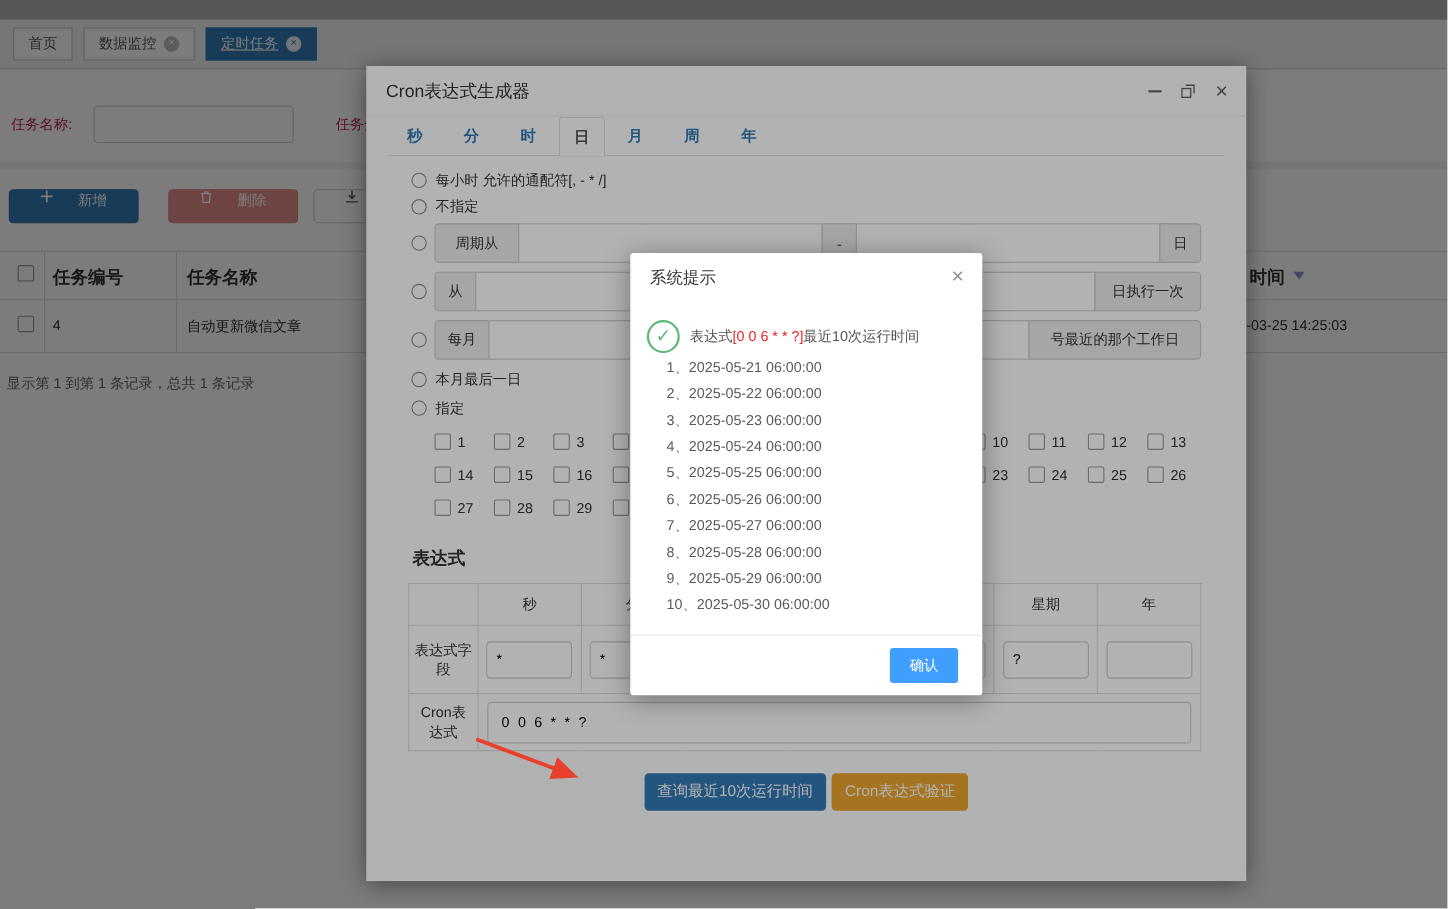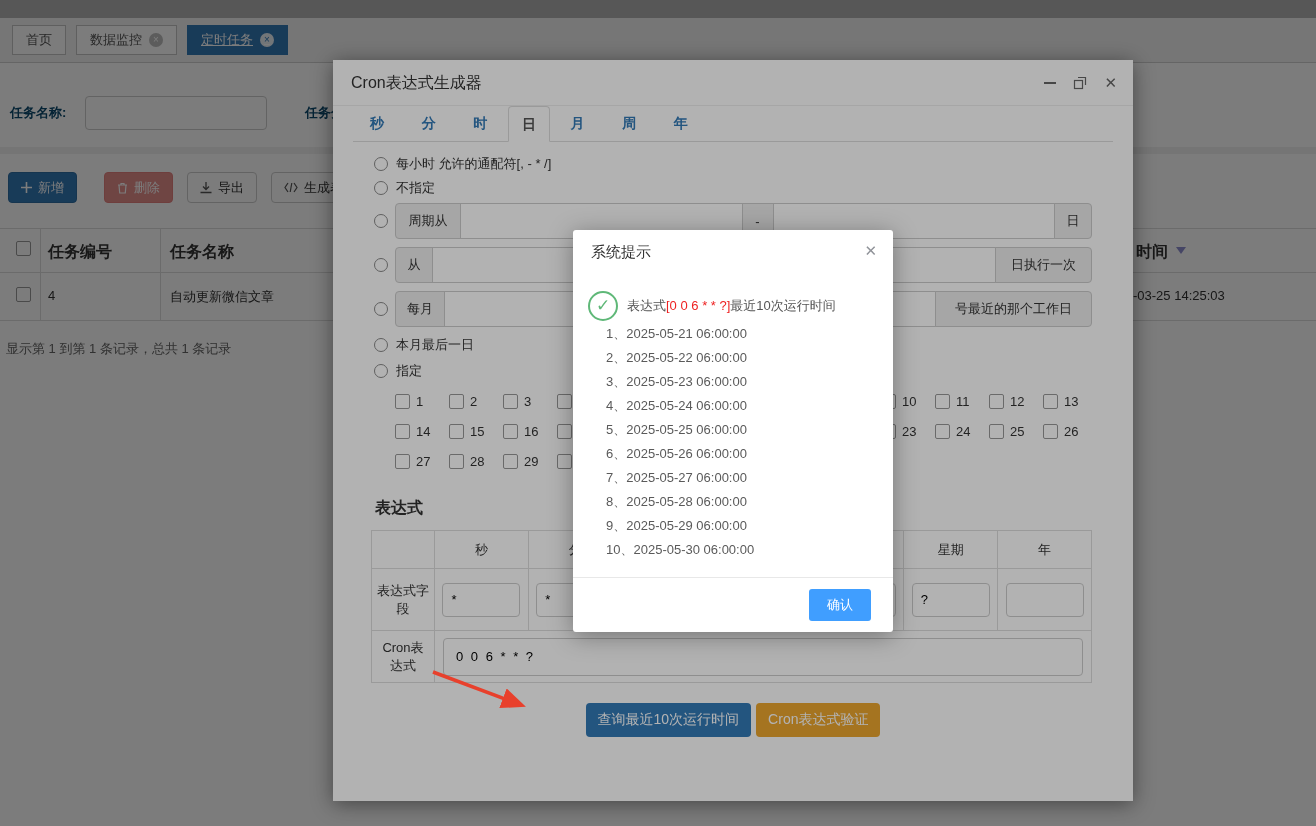--- a/index.html
+++ b/index.html
@@ -7,27 +7,27 @@
   .screen { position:relative; width:1316px; height:826px; background:#fff; overflow:hidden; font-size:13px; color:#333; }
 
   
   .top-strip { position:absolute; left:0; top:0; width:100%; height:18px; background:#b3b3b3; }
   .tabbar { position:absolute; left:0; top:18px; width:100%; height:45px; background:#f4f4f4; border-bottom:1px solid #d0d0d0; display:flex; align-items:center; padding-left:12px; gap:10px; }
   .ptab { background:#fff; border:1px solid #c4c4c4; color:#555; height:30px; padding:0 13px; display:inline-flex; align-items:center; gap:7px; font-size:13px; cursor:pointer; }
   .ptab.active { background:#337ab7; border-color:#337ab7; color:#fff;text-decoration:underline; }
   .tab-close { width:14px; height:14px; border-radius:50%; background:#bdbdbd; color:#fff; font-size:10px; line-height:14px; text-align:center; display:inline-block; }
   .ptab.active .tab-close { background:rgba(255,255,255,.9); color:#337ab7; }
 
-  .search-label { position:absolute; font-weight:bold; font-size:13px; color:#0c4a6e; top:104px; }
+  .search-label { position:absolute; font-weight:normal; font-size:13px; color:#be185d; top:104px; }
   .lbl-name { left:10px; } .lbl-group { left:305px; }
   .search-input { position:absolute; left:85px; top:96px; width:182px; height:34px; border:1px solid #ccc; border-radius:4px; padding:0 8px; font-size:13px; }
   .panel-gap { position:absolute; left:0; top:147px; width:100%; height:7px; background:#f1f1f1; }
 
   .toolbar { position:absolute; left:8px; top:172px; display:flex; gap:14px; }
-  .btn { height:31px; padding:0 12px; border:1px solid #ccc; border-radius:4px; font-size:13px; display:inline-flex; align-items:center; gap:6px; background:#fff; color:#333; cursor:pointer; }
+  .btn { height:31px; padding:0 28px; border:1px solid #ccc; border-radius:4px; font-size:13px; display:inline-flex; gap:23px; background:#fff; color:#333; cursor:pointer; }
   .btn-primary { background:#337ab7; border-color:#2e6da4; color:#fff; }
   .btn-danger { background:#d9534f; border-color:#d43f3a; color:#fff; opacity:.65;margin-left:13px; }
   .icon-svg { display:inline-block; }
 
   .grid-line { position:absolute; left:0; width:100%; height:0; border-top:1px solid #ddd; }
   .gl1{top:228px;} .gl2{top:272px;} .gl3{top:320px;}
   .vline { position:absolute; top:228px; height:92px; width:0; border-left:1px solid #ddd; }
   .vl1{left:40px;} .vl2{left:160px;}
   .th-text { position:absolute; font-weight:bold; font-size:16px; color:#333; top:242px; }
   .td-text { position:absolute; font-size:13px; color:#333; top:288px; }
@@ -197,21 +197,21 @@
       <span class="radio"></span>
       <span>每小时 允许的通配符[, - * /]</span>
     </div>
     <div class="opt-row" style="top:119px">
       <span class="radio"></span>
       <span>不指定</span>
     </div>
 
     <span class="radio ig-radio" style="top:154px"></span>
     <div class="igroup" style="top:143px">
-      <span class="addon" style="width:66px">周期从</span>
+      <span class="addon" style="width:77px">周期从</span>
       <input class="iginput" style="">
       <span class="addon" style="width:32px">-</span>
       <input class="iginput" style="">
       <span class="addon" style="width:38px">日</span>
     </div>
 
     <span class="radio ig-radio" style="top:198px"></span>
     <div class="igroup" style="top:187px">
       <span class="addon" style="width:38px">从</span>
       <input class="iginput" style="">

